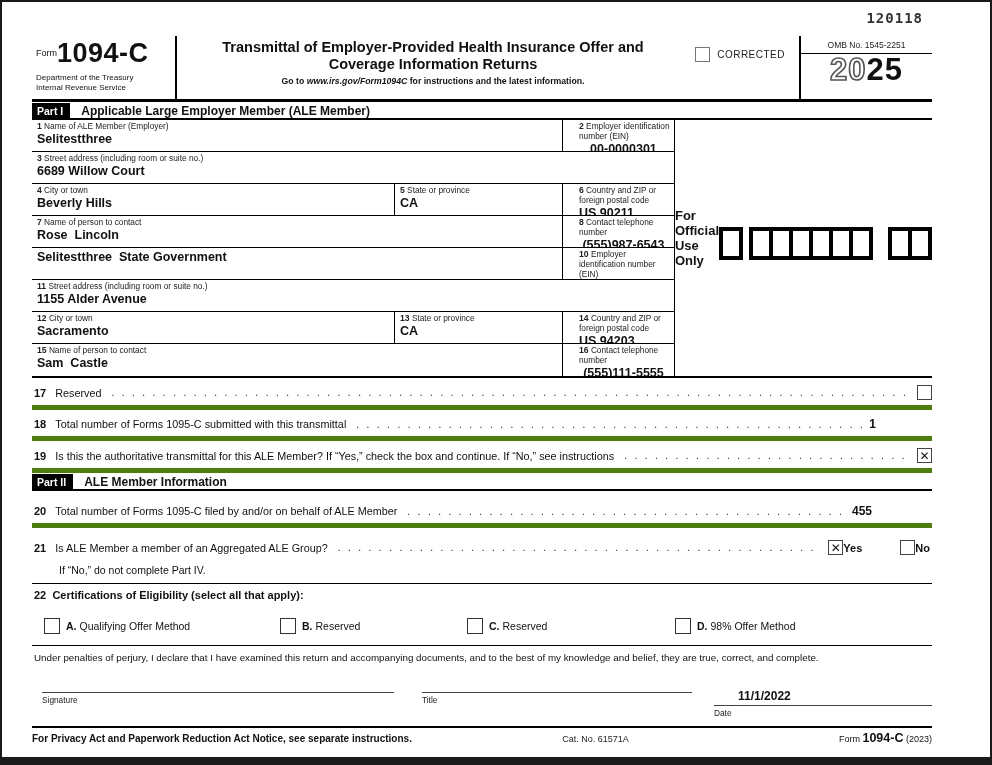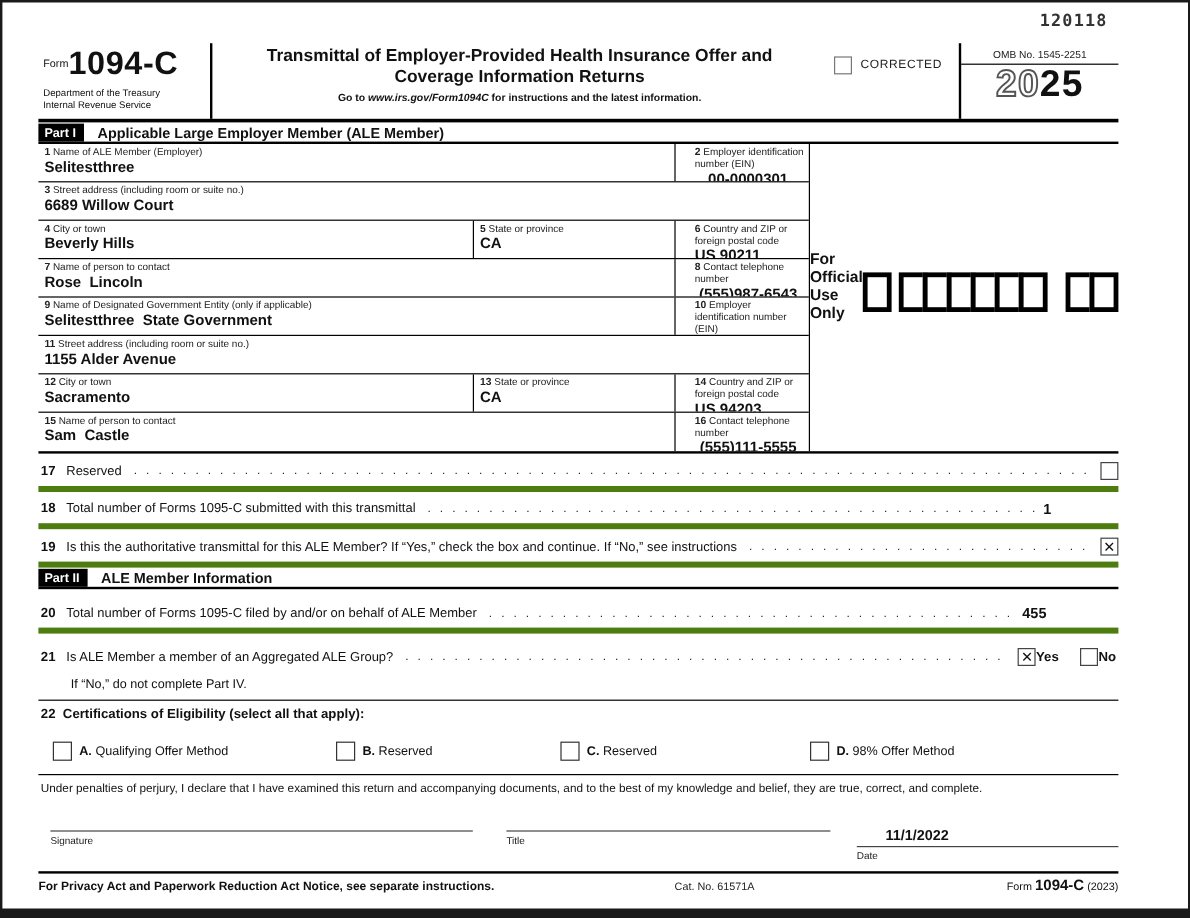--- a/index.html
+++ b/index.html
@@ -61,21 +61,21 @@
   .line.noline { border-bottom:none; }
   .lnum { font-weight:bold; font-size:11px; margin-right:9px; }
   .ltext { font-size:10.8px; white-space:nowrap; }
   .dots { flex:1; overflow:hidden; white-space:nowrap; font-size:10px; letter-spacing:7.5px;
           color:#222; margin:0 6px 0 10px; }
   .lval { font-weight:bold; font-size:12px; }
   .mr56 { margin-right:56px; } .mr60 { margin-right:60px; }
   .chk { width:16px; height:16px; border:1px solid #333; background:#fff; display:flex;
          align-items:center; justify-content:center; font-size:13px; font-weight:bold; line-height:1; margin-right:6px; }
   .yn { display:flex; align-items:center; margin-left:4px; }
-  .yn .lbl { font-weight:bold; font-size:11px; margin-right:18px; }
+  .yn .lbl { font-weight:bold; font-size:11px; margin-right:38px; }
   .yn .lbl.end { margin-right:2px; }
   .note { font-size:10.5px; padding:4px 0 7px 27px; border-bottom:1.5px solid #000; }
   .l22-head { font-size:11px; font-weight:bold; padding:5px 0 2px 2px; }
   .opts { display:flex; border-bottom:1.5px solid #000; padding:15px 0 11px 12px; }
   .opt { display:flex; align-items:center; }
   .opt .letter { font-weight:bold; font-size:10.5px; margin-right:3px; }
   .opt .olabel { font-size:10.5px; }
   .optA { width:236px; } .optB { width:187px; } .optC { width:208px; } .optD { flex:1; }
 
   
@@ -176,21 +176,20 @@
             <div class="cell-value">Rose  Lincoln</div>
           </div>
           <div class="cell w146 center">
             <div class="cell-label"><span class="fnum">8</span> <span>Contact telephone number</span></div>
             <div class="cell-value">(555)987-6543</div>
           </div>
         </div>
 
         <div class="t-row">
           <div class="cell w530">
-            <div class="cell-label"><span class="fnum">9</span> <span>Name of Designated Government Entity (only if applicable)</span></div>
             <div class="cell-value">Selitestthree  State Government</div>
           </div>
           <div class="cell w146 center">
             <div class="cell-label"><span class="fnum">10</span> <span>Employer identification number (EIN)</span></div>
             <div class="cell-value">00-0000302</div>
           </div>
         </div>
 
         <div class="t-row">
           <div class="cell" style="flex:1">

